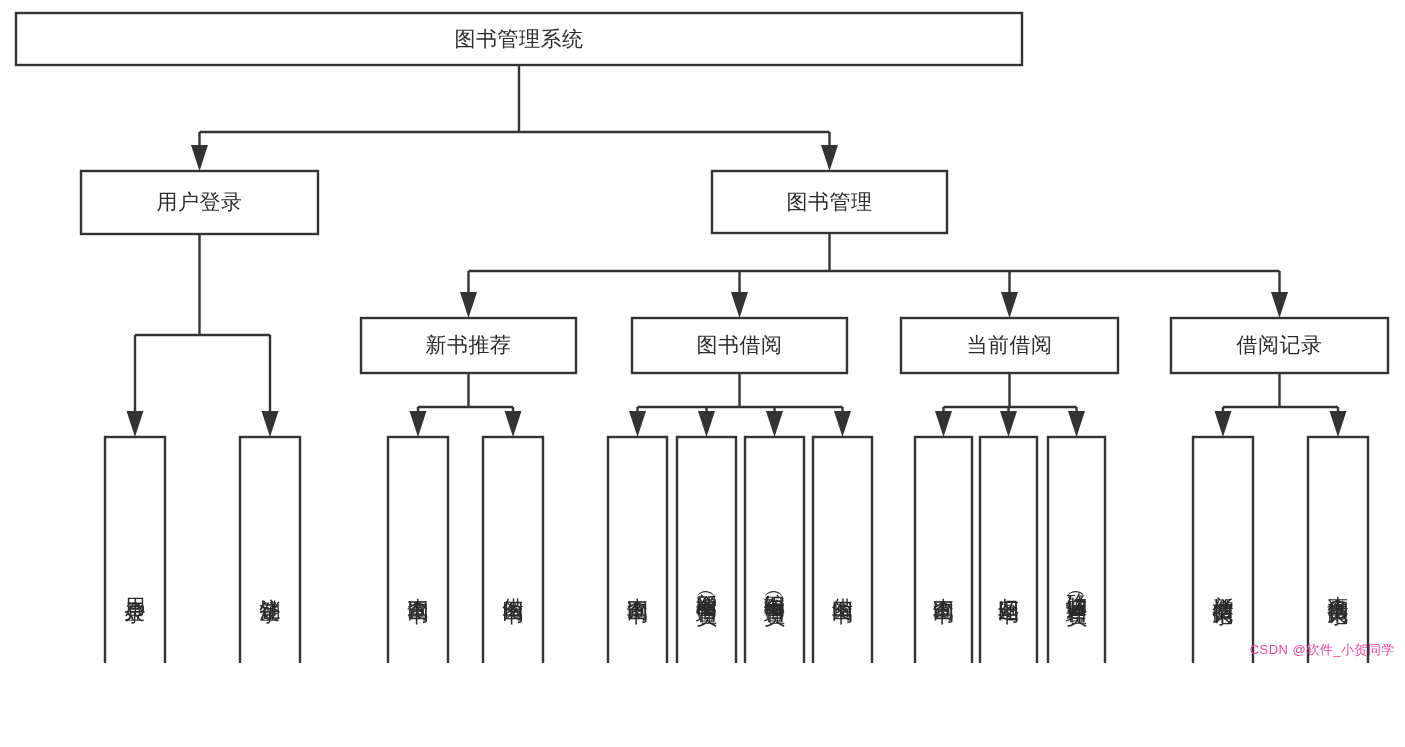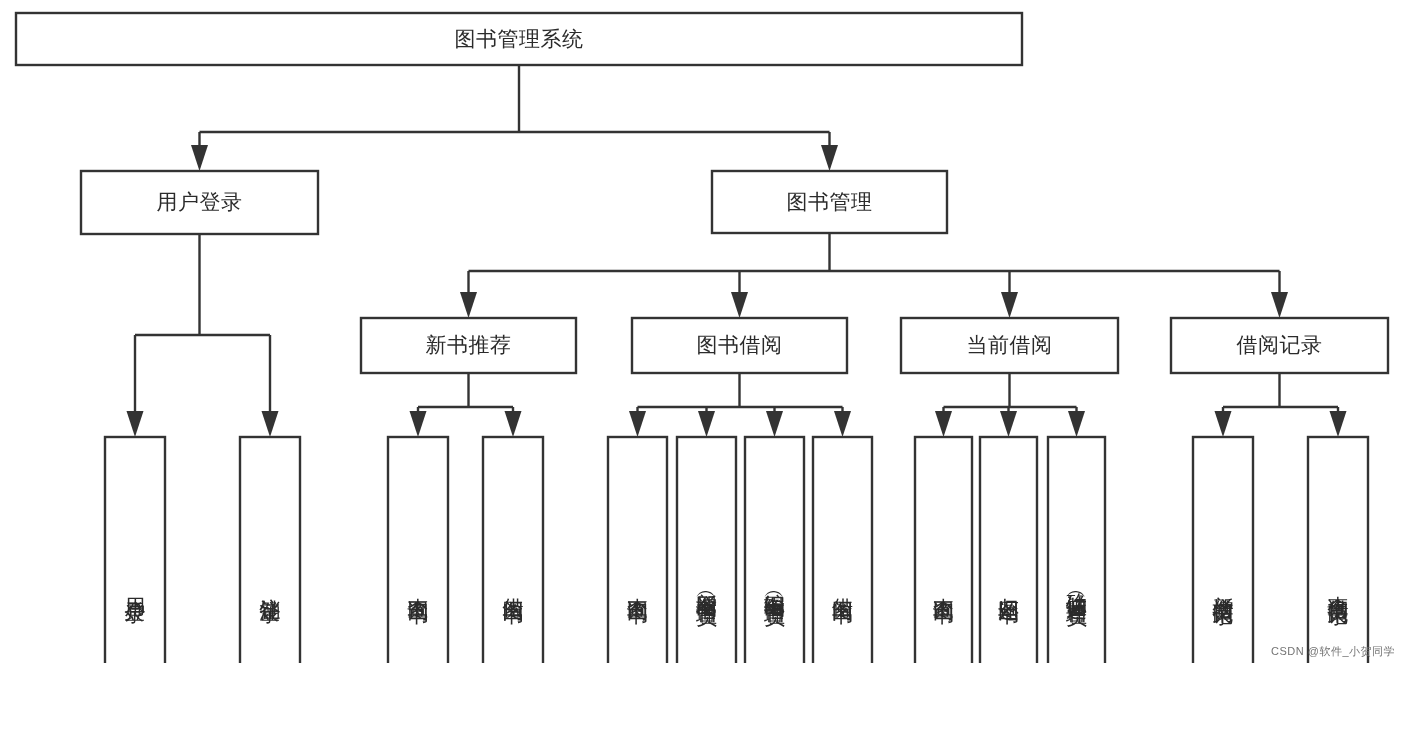--- a/index.html
+++ b/index.html
@@ -68,22 +68,22 @@
     line-height: 1.05;
     letter-spacing: 2px;
     white-space: nowrap;
     text-align: center;
   }
   .watermark {
     position: absolute;
     right: 10px;
     bottom: 4px;
     font-family: "Liberation Sans", "DejaVu Sans", sans-serif;
-    font-size: 11px;
-    color: #737373;
+    font-size: 13px;
+    color: #ec4899;
     letter-spacing: 0.5px;
     white-space: nowrap;
     user-select: none;
   }
 </style>
 </head>
 <body>
 
 <div id="diagram-root">
   <svg class="diagram-canvas" id="diagram-canvas" viewBox="0 0 1405 747">

